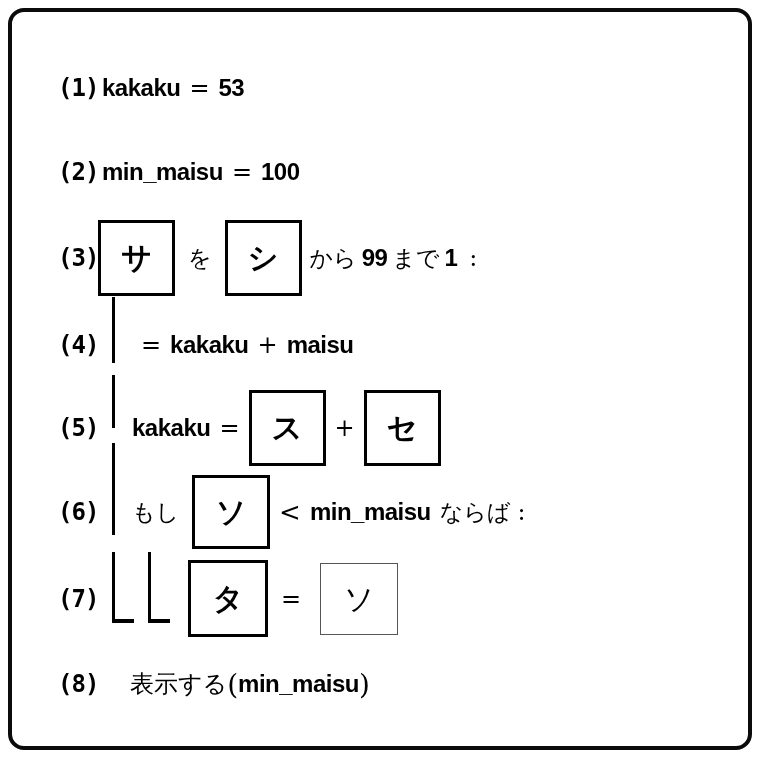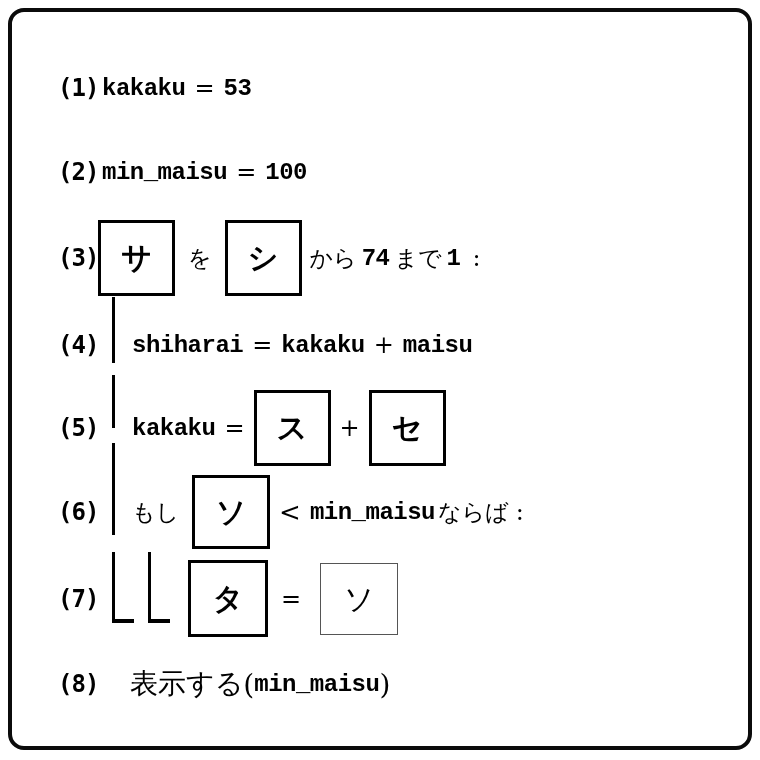--- a/index.html
+++ b/index.html
@@ -3,21 +3,21 @@
 <meta charset="utf-8">
 <style>
   html,body{margin:0;padding:0;background:#ffffff;}
   .stage{position:relative;width:760px;height:760px;background:#ffffff;color:#000;
          font-family:"DejaVu Serif", serif;overflow:hidden;}
   .frame{position:absolute;left:8px;top:8px;width:744px;height:742px;box-sizing:border-box;
          border:4px solid #0b0b0b;border-radius:16px;background:#ffffff;}
   .row{position:absolute;display:flex;align-items:center;white-space:pre;}
   .num{font-family:"DejaVu Sans Mono", monospace;font-weight:700;font-size:24px;
        letter-spacing:-1px;width:40px;flex:none;}
-  .code{font-family:Liberation Mono, monospace;font-weight:700;font-size:24px;
+  .code{font-family:Liberation Sans, sans-serif;font-weight:700;font-size:24px;
         letter-spacing:-0.5px;}
   .jp{font-family:"DejaVu Serif", serif;font-size:23px;}
   .op{font-family:"DejaVu Serif", serif;font-size:24px;font-weight:400;margin:0 9px;flex:none;}
   .colon{font-family:"DejaVu Serif", serif;font-size:24px;margin-left:7px;}
   .sp{flex:none;}
   .abox{box-sizing:border-box;border:3px solid #000;background:#fff;display:flex;
         align-items:center;justify-content:center;flex:none;}
   .bl{font-family:"DejaVu Serif", serif;font-size:30px;font-weight:700;line-height:1;}
   .refbox{box-sizing:border-box;border:1.5px solid #555;background:#fff;display:flex;
           align-items:center;justify-content:center;flex:none;}
@@ -58,30 +58,29 @@
   <div class="row" style="left:58px;top:219px;height:78px">
     <span class="num">(3)</span>
     <span class="abox" style="width:77px;height:76px">
       <span class="bl">サ</span>
     </span>
     <span class="jp" style="margin:0 13px">を</span>
     <span class="abox" style="width:77px;height:76px">
       <span class="bl">シ</span>
     </span>
     <span class="jp" style="margin-left:8px">から</span>
-    <span class="code" style="margin:0 5px">74</span>
+    <span class="code" style="margin:0 5px">99</span>
     <span class="jp">まで</span>
     <span class="code" style="margin:0 5px">1</span>
     <span class="colon">:</span>
   </div>
 
   <div class="row" style="left:58px;top:327px;height:36px">
     <span class="num">(4)</span>
     <span class="sp" style="width:34px"></span>
-    <span class="code">shiharai</span>
     <span class="op">=</span>
     <span class="code">kakaku</span>
     <span class="op">+</span>
     <span class="code">maisu</span>
   </div>
 
   <div class="row" style="left:58px;top:389px;height:78px">
     <span class="num">(5)</span>
     <span class="sp" style="width:34px"></span>
     <span class="code">kakaku</span>
@@ -97,38 +96,38 @@
 
   <div class="row" style="left:58px;top:475px;height:74px">
     <span class="num">(6)</span>
     <span class="sp" style="width:34px"></span>
     <span class="jp">もし</span>
     <span class="abox" style="width:78px;height:74px;margin-left:13px">
       <span class="bl">ソ</span>
     </span>
     <span class="op" style="font-size:26px">&lt;</span>
     <span class="code">min_maisu</span>
-    <span class="jp" style="margin-left:3px">ならば</span>
+    <span class="jp" style="margin-left:9px">ならば</span>
     <span class="colon">:</span>
   </div>
 
   <div class="row" style="left:58px;top:559px;height:79px">
     <span class="num">(7)</span>
     <span class="sp" style="width:90px"></span>
     <span class="abox" style="width:80px;height:77px">
       <span class="bl">タ</span>
     </span>
     <span class="op" style="margin:0 13px">=</span>
     <span class="refbox" style="width:78px;height:72px;margin-left:6px">
       <span class="rl">ソ</span>
     </span>
   </div>
 
   <div class="row" style="left:58px;top:664px;height:40px">
     <span class="num">(8)</span>
     <span class="sp" style="width:32px"></span>
-    <span class="jp" style="font-size:28px">表示する</span>
+    <span class="jp" style="font-size:24px">表示する</span>
     <span class="jp" style="font-size:28px">(</span>
     <span class="code">min_maisu</span>
     <span class="jp" style="font-size:28px">)</span>
   </div>
 
 </div>
 
 </body></html>

